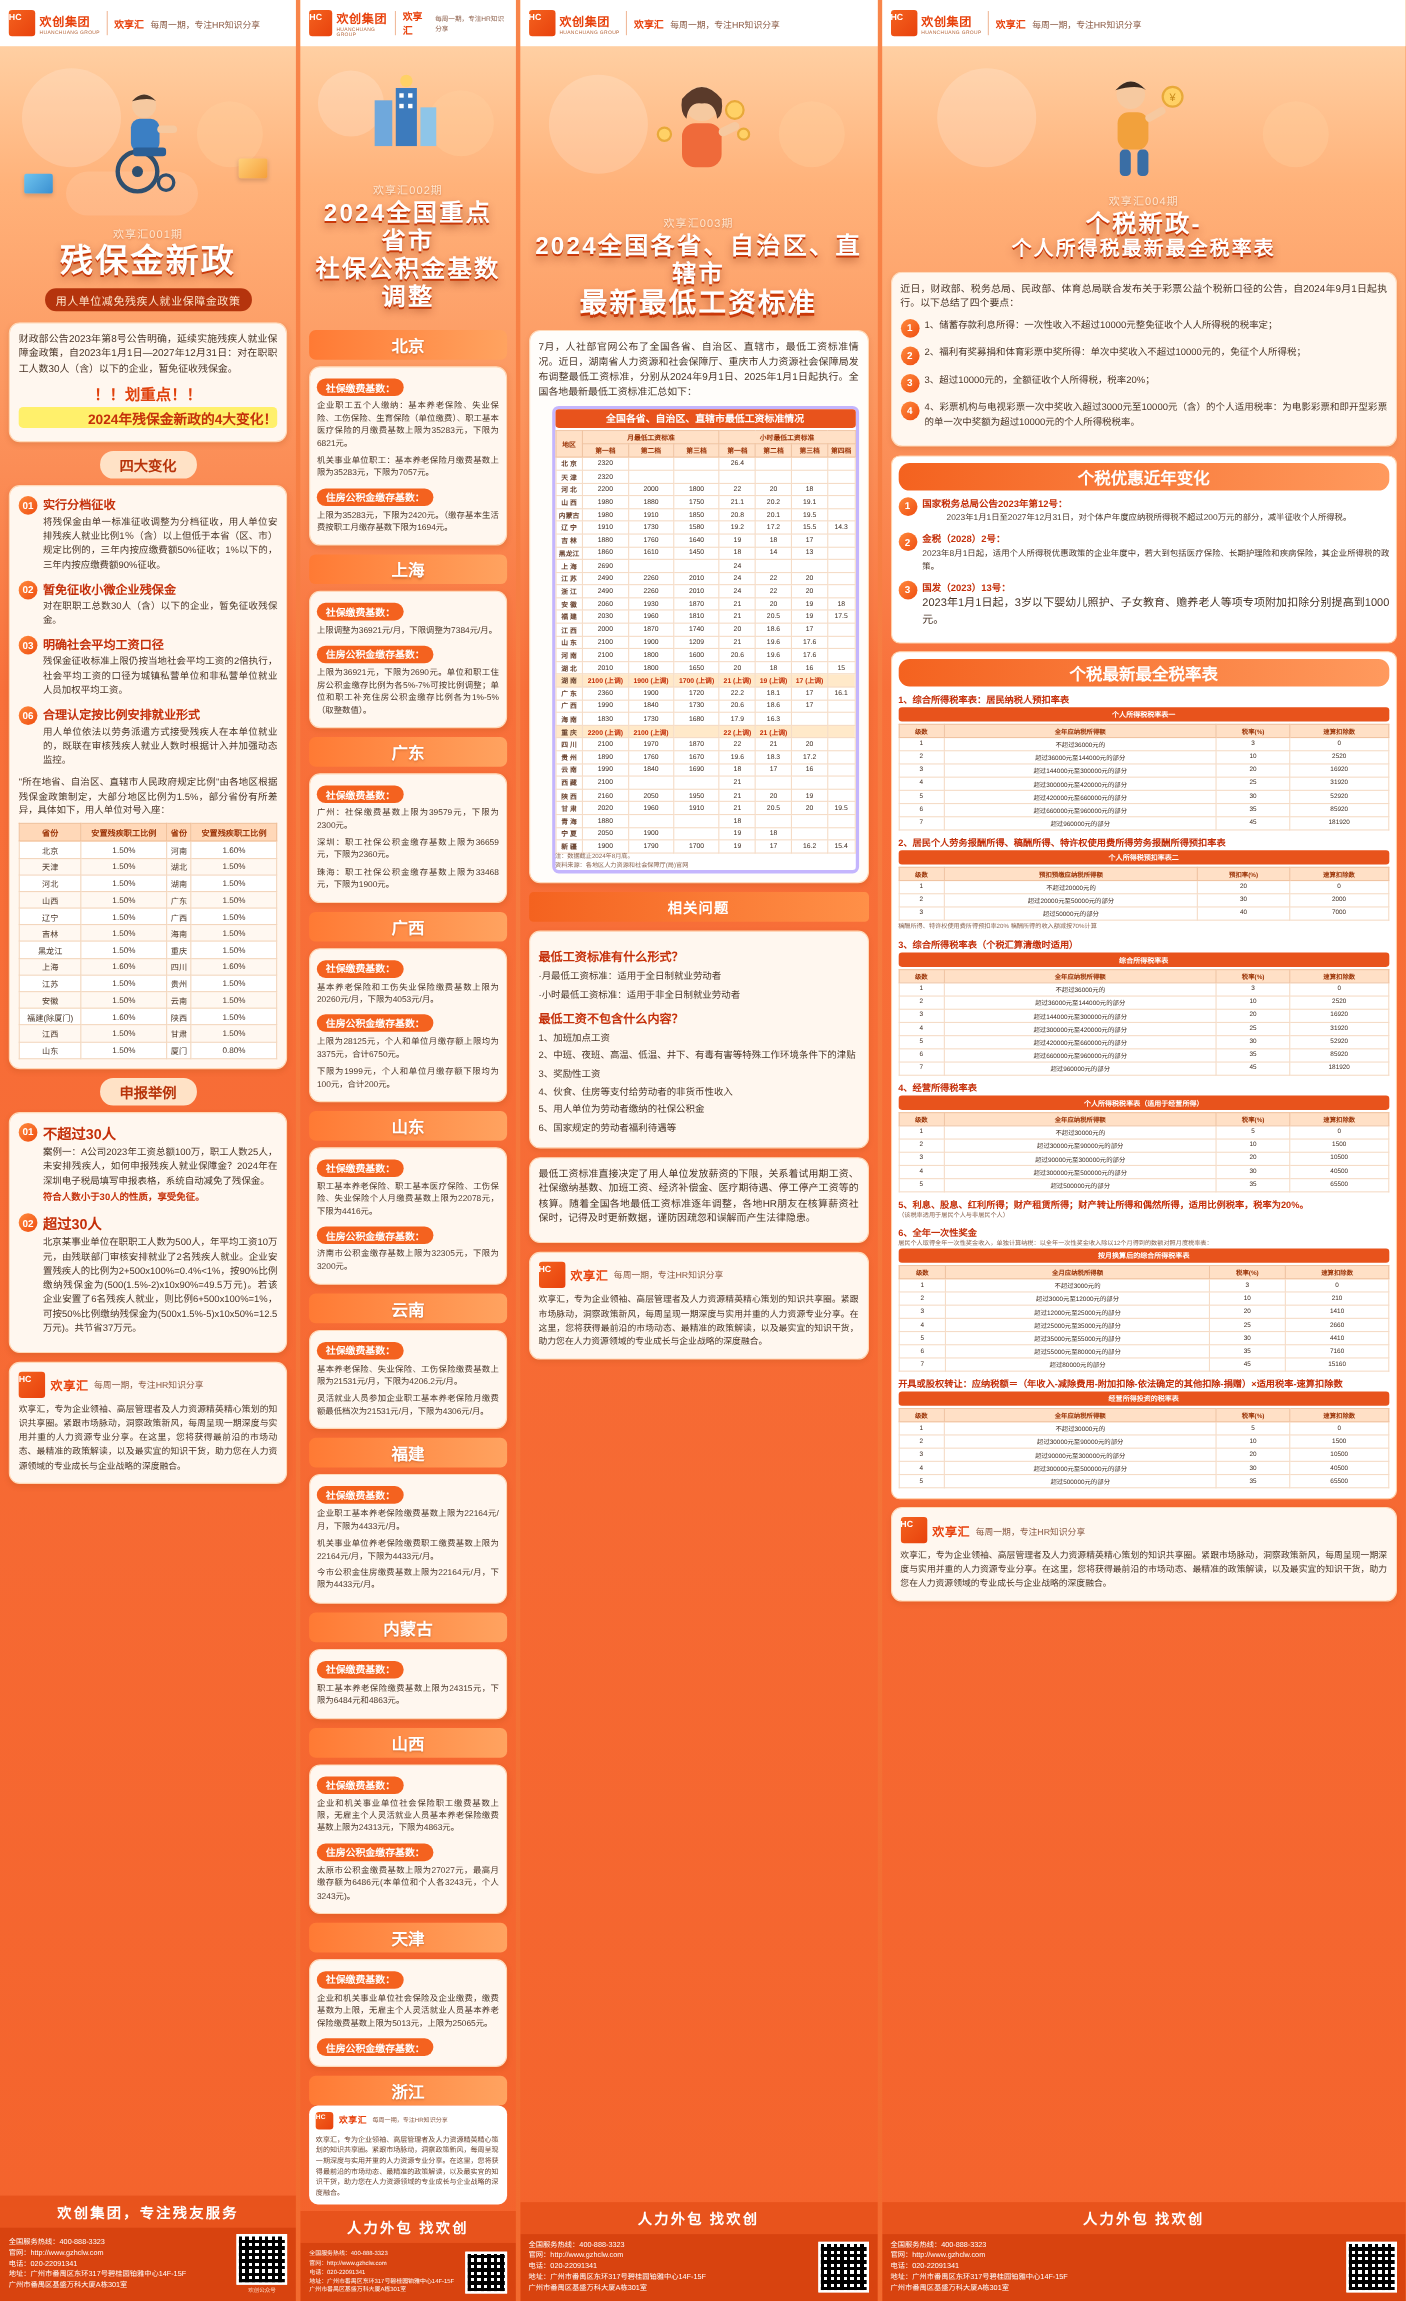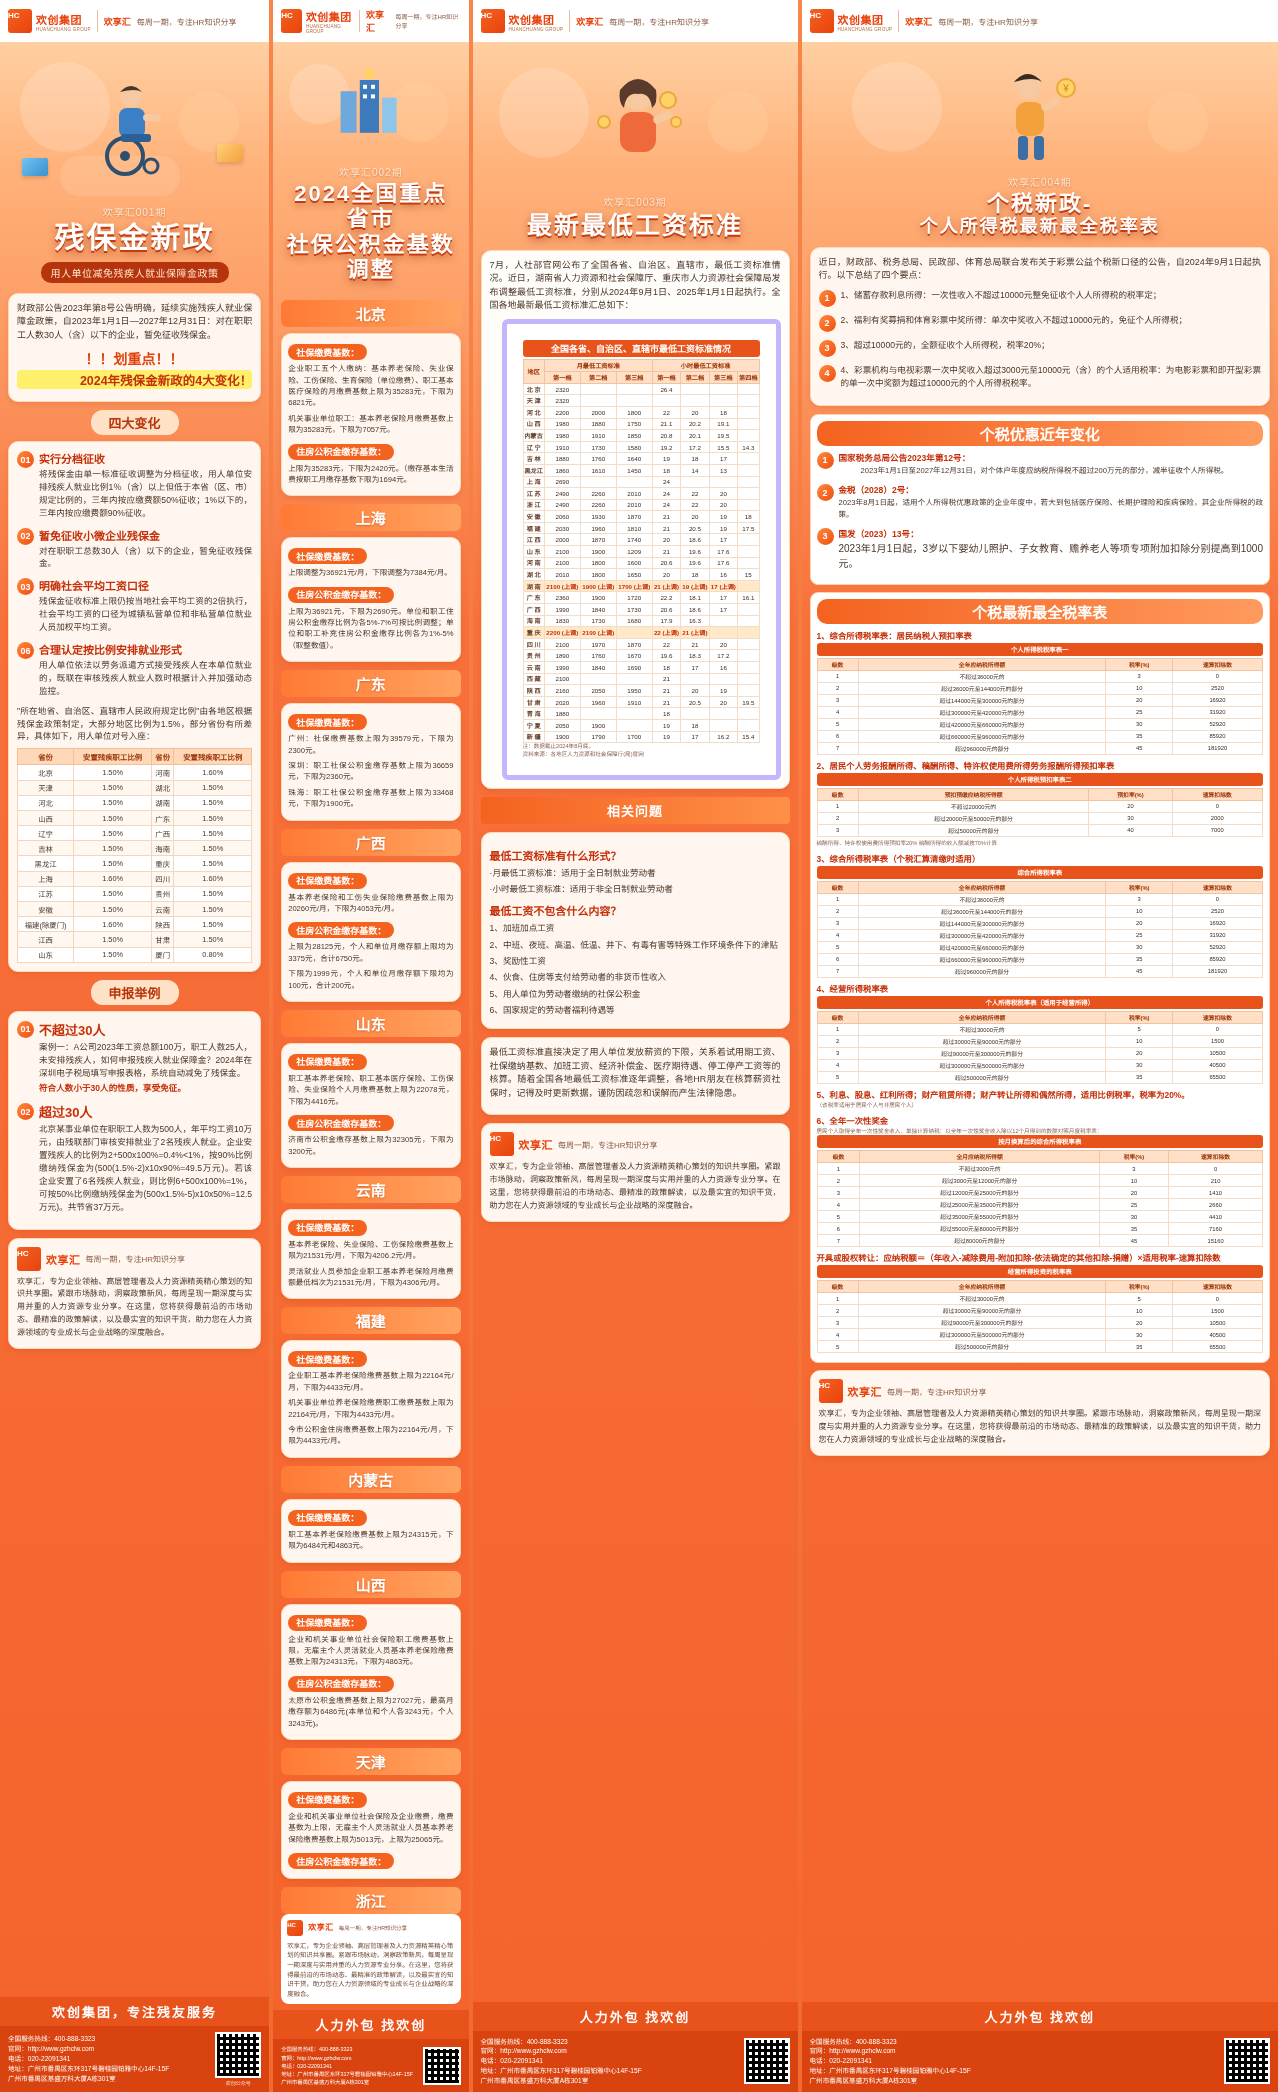--- a/index.html
+++ b/index.html
@@ -149,21 +149,21 @@
     background:linear-gradient(90deg,#ff7a34,#ffa360);
     border-radius:6px;padding:3px 0;margin:8px 0 6px;
     text-shadow:0 1px 2px rgba(140,50,0,.4);
   }
   .sub-pill{
     display:inline-block;font-size:9px;font-weight:bold;color:#fff;
     background:#f4621f;border-radius:8px;padding:1.5px 8px;margin:4px 0 3px;
   }
   .minitxt{font-size:7.6px;line-height:1.5;color:#4a3527;margin:0 0 4px;text-align:justify;}
   
-  .wage-wrap{background:#fff;border-radius:6px;padding:16px;border:5px solid #c4b5fd;margin-left:12px;}
+  .wage-wrap{background:#fff;border-radius:6px;padding:0;border:3px solid #c4b5fd;margin-left:12px;}
   .wage-title{
     text-align:center;font-size:9px;font-weight:bold;color:#fff;
     background:#e8531c;padding:2px 0;border-radius:3px;margin-bottom:2px;
   }
   table.wage{width:100%;border-collapse:collapse;font-size:6.2px;color:#3f2c20;}
   table.wage th{background:#ffe0c6;border:1px solid #f0c4a2;padding:1px 0;font-weight:bold;color:#9c3508;}
   table.wage td{border:1px solid #f5dcc7;padding:0.8px 0;text-align:center;}
   table.wage td.prov{text-align:center;font-weight:bold;color:#6b4430;}
   tr.rowhl td{background:#ffe9c9;color:#c5300a;font-weight:bold;}
   
@@ -531,20 +531,21 @@
           <circle cx="58" cy="34" r="16" fill="#f6c9a0"></circle>
           <path d="M40 30 q18 -22 36 0 q2 14 -4 18 q-2 -16 -14 -14 q-12 -2 -14 14 q-6 -6 -4 -18z" fill="#5a3a2a"></path>
           <rect x="40" y="52" width="36" height="40" rx="12" fill="#ef6a3a"></rect>
           <rect x="72" y="58" width="20" height="8" rx="4" fill="#f6c9a0" transform="rotate(-25 72 58)"></rect>
           <circle cx="88" cy="40" r="8" fill="#ffd166" stroke="#e8a93a" stroke-width="2"></circle>
           <circle cx="24" cy="62" r="6" fill="#ffd166" stroke="#e8a93a" stroke-width="2"></circle>
           <circle cx="96" cy="62" r="5" fill="#ffd166" stroke="#e8a93a" stroke-width="2"></circle>
         </svg>
       </div>
       <div class="hero-issue">欢享汇003期</div>
+      <div class="hero-title sm">2024全国各省、自治区、直辖市</div>
       <div class="hero-title" style="font-size:25px">最新最低工资标准</div>
     </div>
 
     <div class="body">
       <div class="card white">
         <p class="txt">7月，人社部官网公布了全国各省、自治区、直辖市，最低工资标准情况。近日，湖南省人力资源和社会保障厅、重庆市人力资源社会保障局发布调整最低工资标准，分别从2024年9月1日、2025年1月1日起执行。全国各地最新最低工资标准汇总如下：</p>
         <div class="wage-wrap">
           <div class="wage-title">全国各省、自治区、直辖市最低工资标准情况</div>
           <table class="wage">
             <thead>

